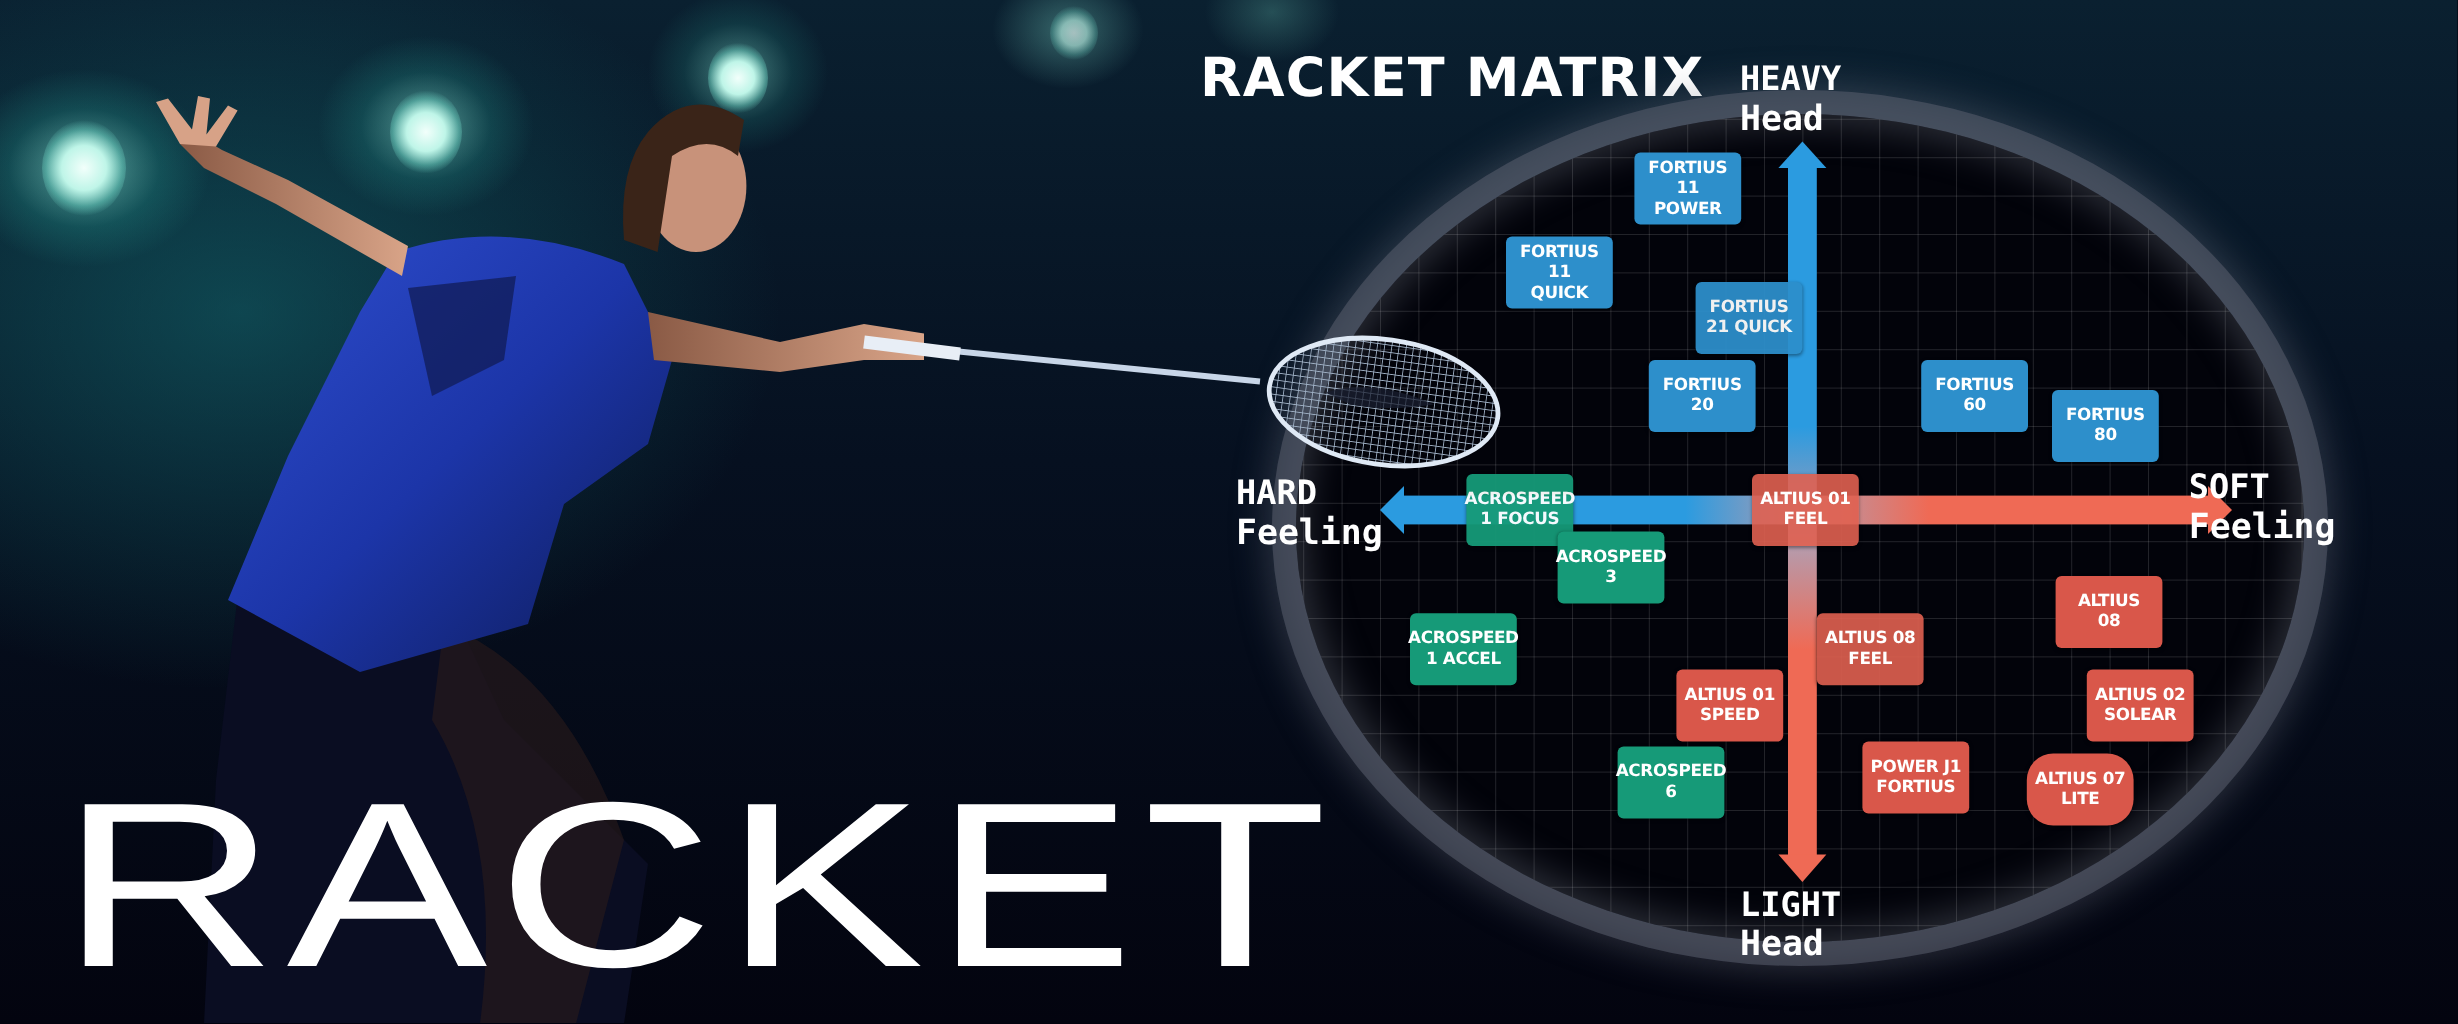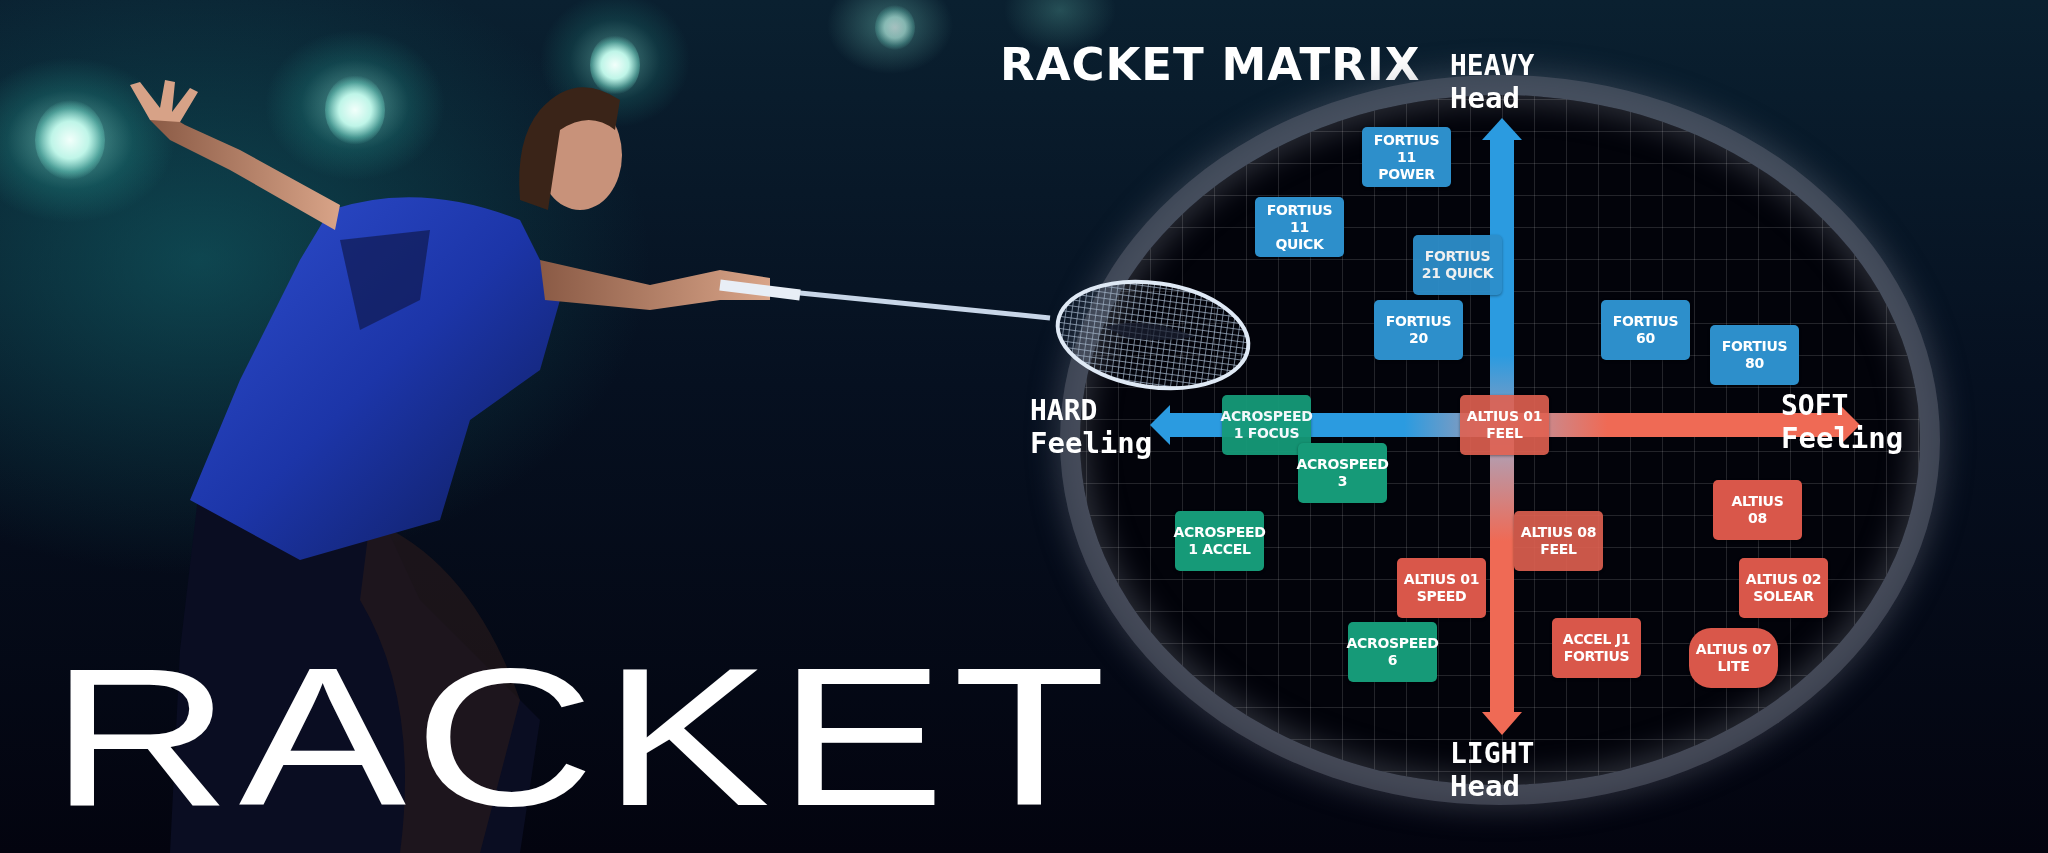--- a/index.html
+++ b/index.html
@@ -133,21 +133,21 @@
     <span class="sub">Head</span>
   </div>
   <div class="axis-label" style="left:1450px;top:738px;width:105px;">
     <span class="main">LIGHT</span>
     <span class="sub">Head</span>
   </div>
   <div class="axis-label" style="left:1030px;top:395px;width:130px;">
     <span class="main">HARD</span>
     <span class="sub">Feeling</span>
   </div>
-  <div class="axis-label" style="left:1781px;top:390px;width:120px;">
+  <div class="axis-label" style="left:1824px;top:390px;width:120px;">
     <span class="main">SOFT</span>
     <span class="sub">Feeling</span>
   </div>
 
   <div class="box blue" style="left:1362px;top:127px;">
     <span>FORTIUS 11</span>
     <span>POWER</span>
   </div>
   <div class="box blue" style="left:1255px;top:197px;">
     <span>FORTIUS 11</span>
@@ -199,21 +199,21 @@
   </div>
   <div class="box red" style="left:1739px;top:558px;">
     <span>ALTIUS 02</span>
     <span>SOLEAR</span>
   </div>
   <div class="box green" style="left:1348px;top:622px;">
     <span>ACROSPEED</span>
     <span>6</span>
   </div>
   <div class="box red" style="left:1552px;top:618px;">
-    <span>ACCEL J1</span>
+    <span>POWER J1</span>
     <span>FORTIUS</span>
   </div>
   <div class="box red" style="left:1689px;top:628px;border-radius:22px;">
     <span>ALTIUS 07</span>
     <span>LITE</span>
   </div>
 
 </div>
 
 </body></html>

